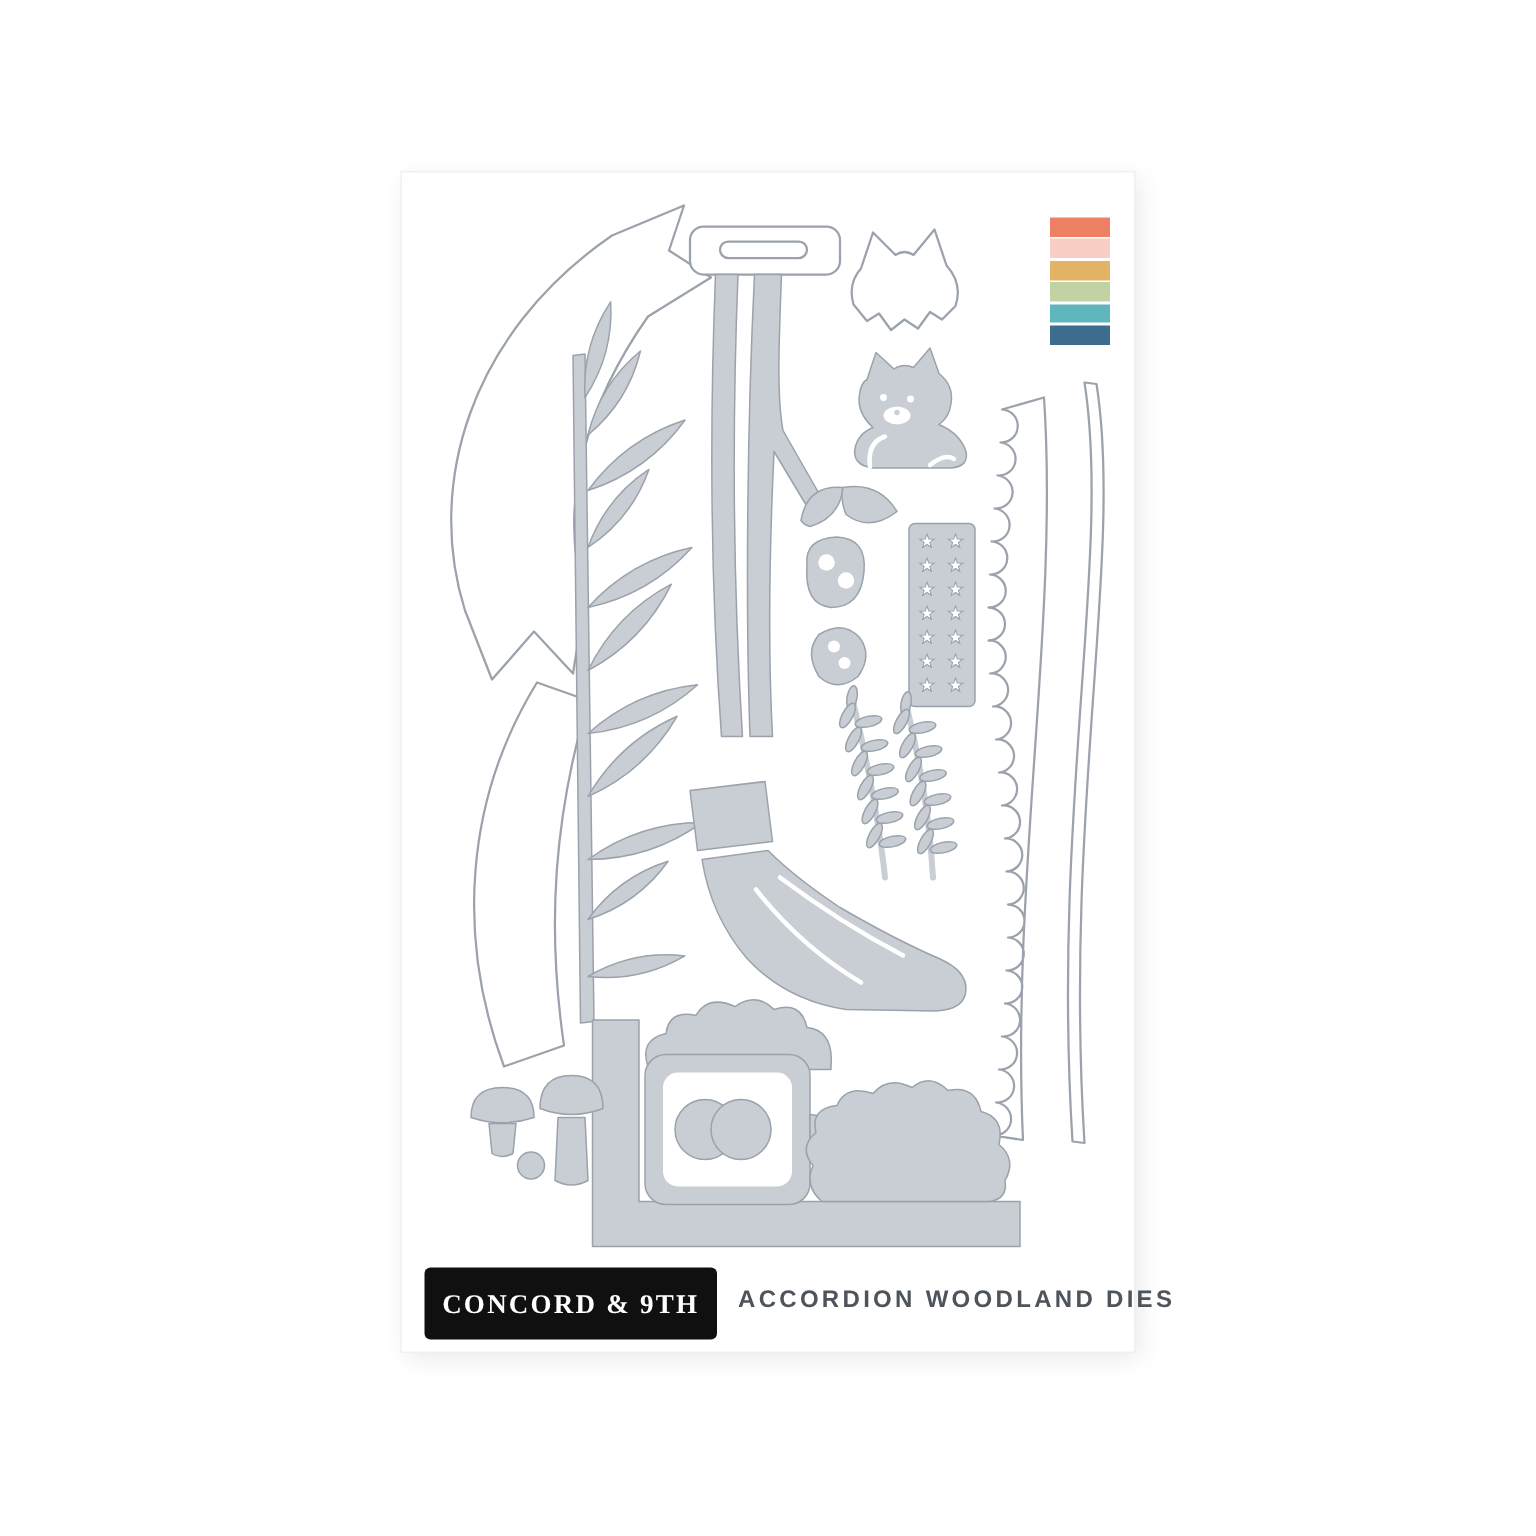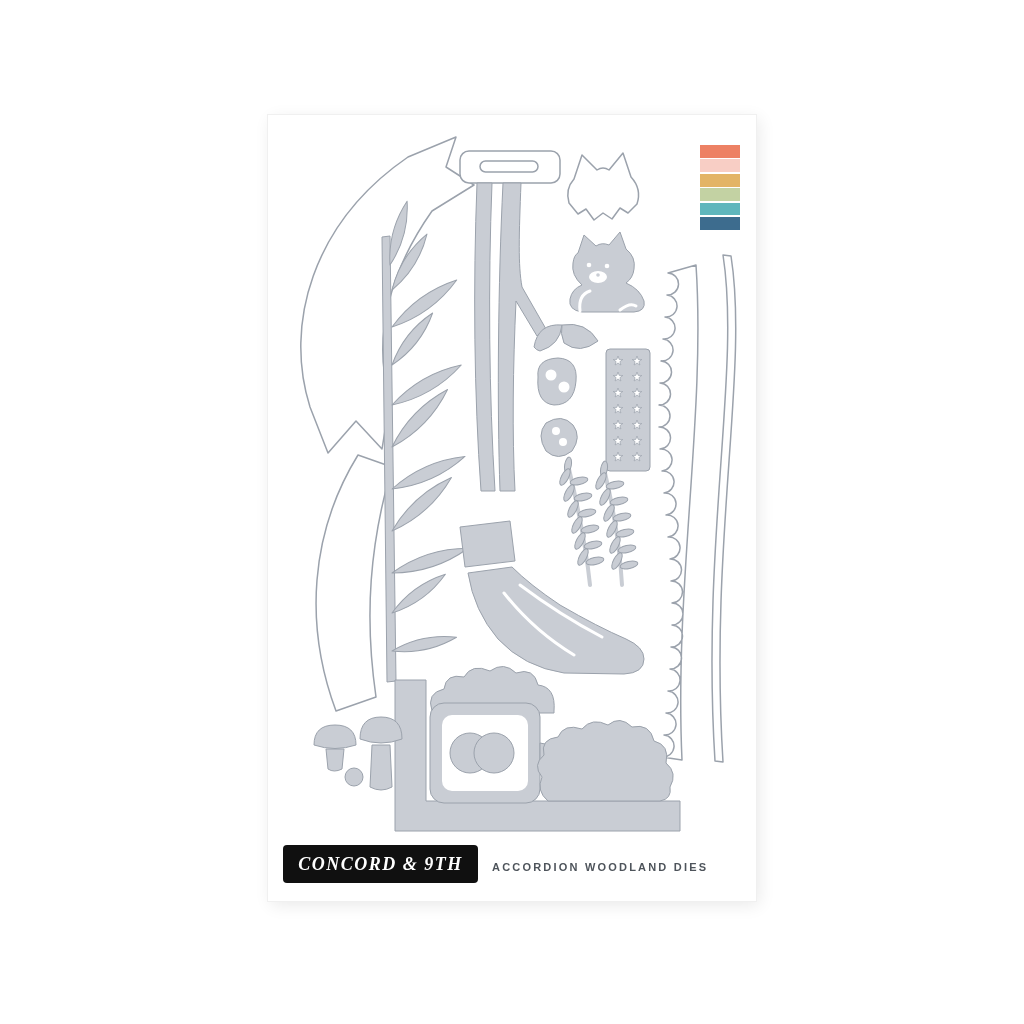--- a/index.html
+++ b/index.html
@@ -21,34 +21,34 @@
   .star{fill:#ffffff;stroke:var(--die-stroke,#9BA2AC);stroke-width:0.7;}
   .stem{fill:none;stroke:var(--die-fill,#C9CDD4);stroke-width:4;stroke-linecap:round;}
 
   .swatch-strip{
     position:absolute;left:432px;top:30px;width:40px;
     display:flex;flex-direction:column;gap:1.6px;
   }
   .swatch{width:100%;height:12.8px;}
 
   .label-box{
-    position:absolute;left:15px;top:730px;width:195px;height:38px;
+    position:absolute;left:15px;top:730px;width:195px;height:48px;
     background:var(--label-bg,#101010);border-radius:4px;
-    display:flex;align-items:center;justify-content:center;font-style:italic;
+    display:flex;align-items:center;justify-content:center;
   }
   .brand-text{
     color:var(--label-text,#fff);
     font-family:"Liberation Serif", serif;
     font-weight:700;font-size:18px;letter-spacing:1.5px;white-space:nowrap;
   }
   .product-title{
     position:absolute;left:224px;top:730px;height:43px;
     display:flex;align-items:center;
     color:var(--title-text,#4E545B);
-    font-size:11px;font-weight:700;letter-spacing:2.2px;white-space:nowrap;
+    font-size:16px;font-weight:700;letter-spacing:2.2px;white-space:nowrap;
   }
 </style>
 </head>
 <body style="background: rgb(255, 255, 255);">
 
 <div class="card">
 
   <svg class="die-svg" width="488" height="786" viewBox="0 0 488 786">
     <defs>
       <path id="star" d="M0,-5 L1.2,-1.6 L4.8,-1.5 L1.9,0.6 L2.9,4 L0,2 L-2.9,4 L-1.9,0.6 L-4.8,-1.5 L-1.2,-1.6 Z"></path>

